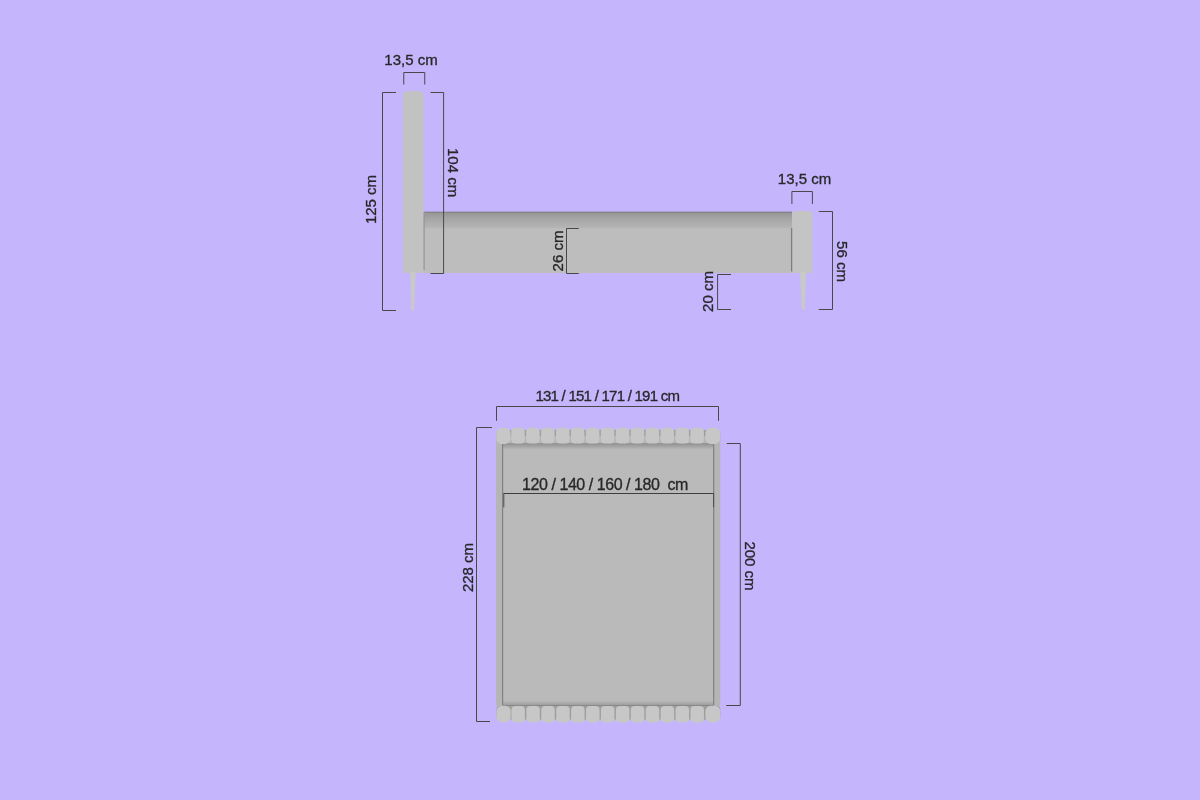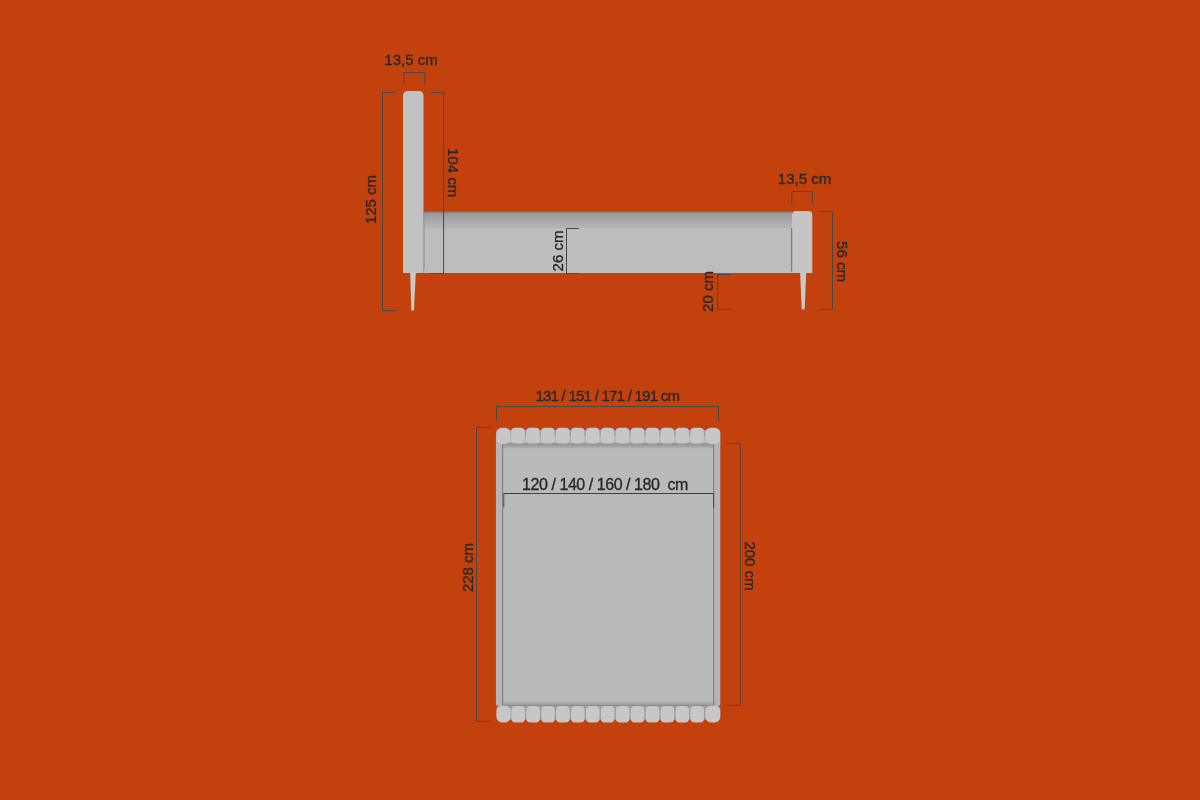--- a/index.html
+++ b/index.html
@@ -1,16 +1,16 @@
 <!DOCTYPE html>
 <html><head>
 <meta charset="utf-8">
 <style>
   html,body{margin:0;padding:0;background:#ffffff;}
-  .wrap{width:1200px;height:800px;position:relative;overflow:hidden;background:#c2410c;}
+  .wrap{width:1200px;height:800px;position:relative;overflow:hidden;background:#c4b5fd;}
   text{font-family:"Liberation Sans",sans-serif;fill:#282828;stroke:#282828;stroke-width:0.32;}
 </style>
 </head>
 <body>
 <div class="wrap">
 <svg width="1200" height="800" viewBox="0 0 1200 800">
   <defs>
     <linearGradient id="matt" x1="0" y1="0" x2="0" y2="1">
       <stop offset="0" stop-color="#959595"></stop>
       <stop offset="0.5" stop-color="#a8a8a8"></stop>

